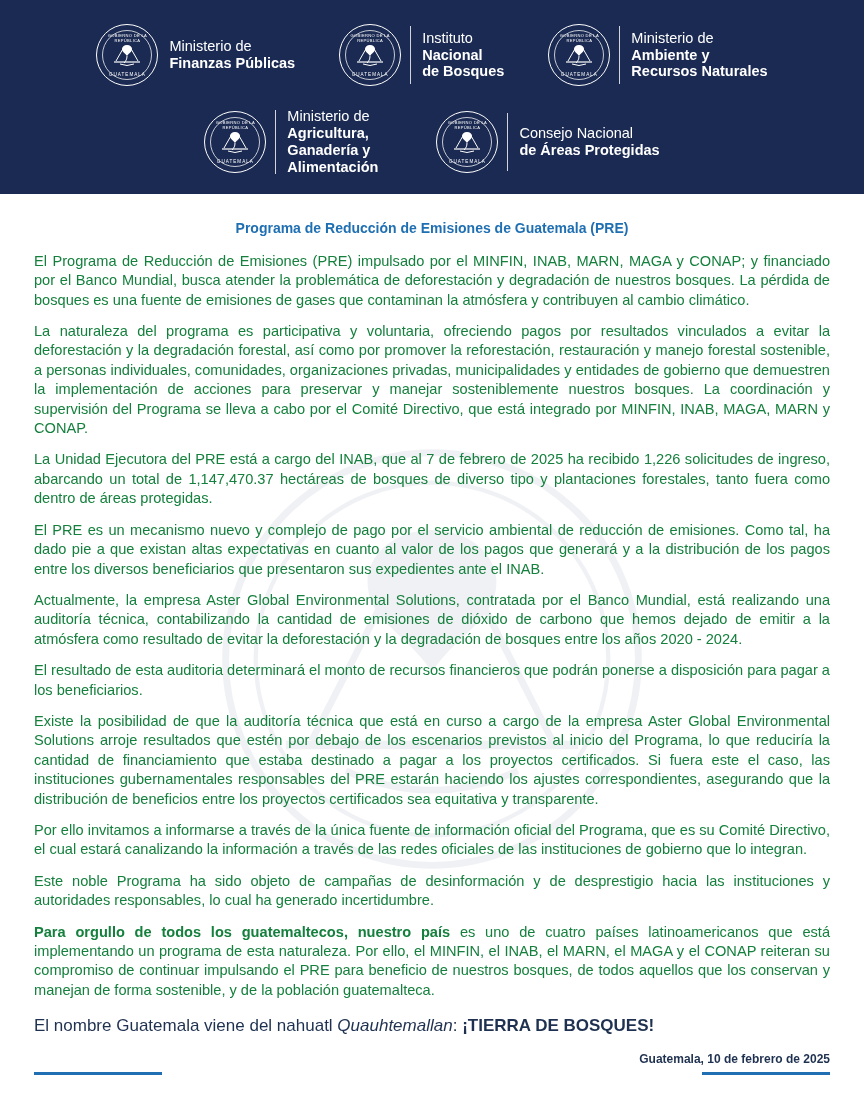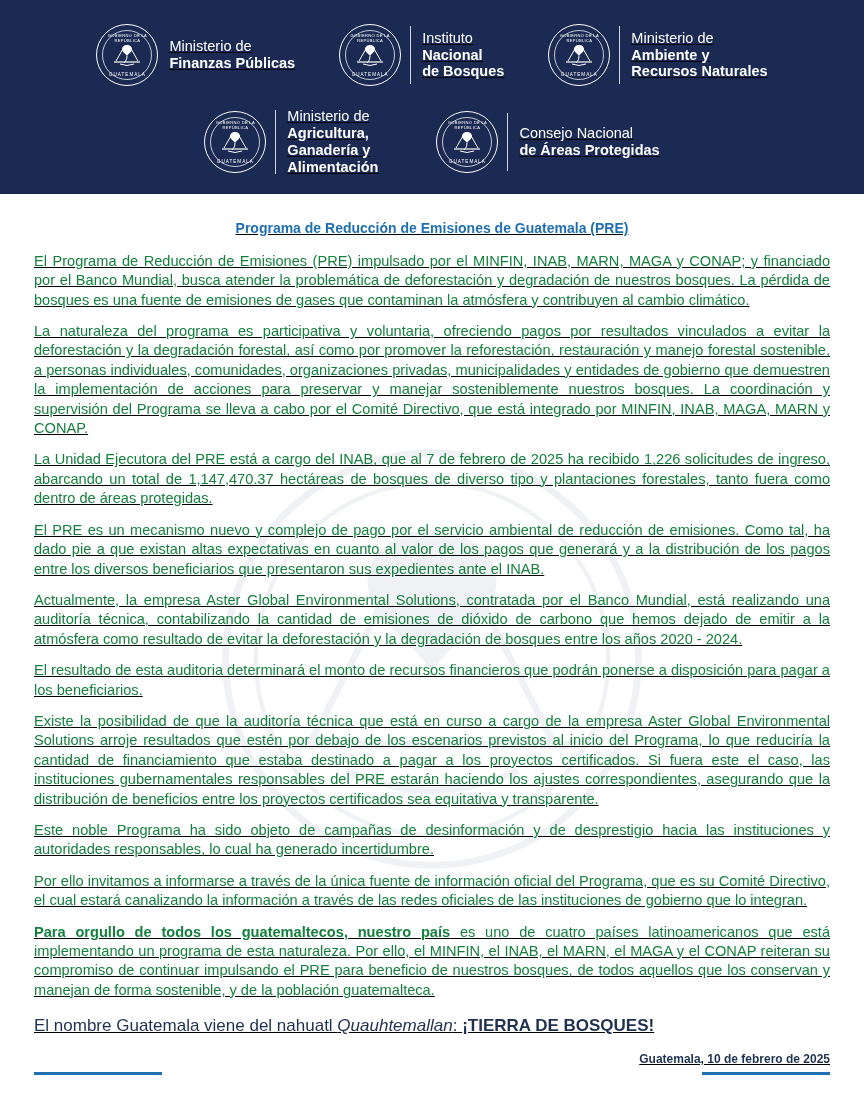--- a/index.html
+++ b/index.html
@@ -12,21 +12,20 @@
     background: #ffffff;
     font-family: "Liberation Sans", sans-serif;
     overflow: hidden;
   }
   .page {
     position: relative;
     width: 864px;
     height: 1118px;
     background: #ffffff;
     overflow: hidden;
-    text-decoration: underline;
   }
 
   
   .header-band {
     background: #1b2a52;
     padding: 24px 0 18px 0;
     width: 100%;
     box-sizing: border-box;
   }
   .logo-row {
@@ -295,22 +294,22 @@
 
     <div class="doc-title">Programa de Reducción de Emisiones de Guatemala (PRE)</div>
 
     <p class="para">El Programa de Reducción de Emisiones (PRE) impulsado por el MINFIN, INAB, MARN, MAGA y CONAP; y financiado por el Banco Mundial, busca atender la problemática de deforestación y degradación de nuestros bosques. La pérdida de bosques es una fuente de emisiones de gases que contaminan la atmósfera y contribuyen al cambio climático.</p>
     <p class="para">La naturaleza del programa es participativa y voluntaria, ofreciendo pagos por resultados vinculados a evitar la deforestación y la degradación forestal, así como por promover la reforestación, restauración y manejo forestal sostenible, a personas individuales, comunidades, organizaciones privadas, municipalidades y entidades de gobierno que demuestren la implementación de acciones para preservar y manejar sosteniblemente nuestros bosques. La coordinación y supervisión del Programa se lleva a cabo por el Comité Directivo, que está integrado por MINFIN, INAB, MAGA, MARN y CONAP.</p>
     <p class="para">La Unidad Ejecutora del PRE está a cargo del INAB, que al 7 de febrero de 2025 ha recibido 1,226 solicitudes de ingreso, abarcando un total de 1,147,470.37 hectáreas de bosques de diverso tipo y plantaciones forestales, tanto fuera como dentro de áreas protegidas.</p>
     <p class="para">El PRE es un mecanismo nuevo y complejo de pago por el servicio ambiental de reducción de emisiones. Como tal, ha dado pie a que existan altas expectativas en cuanto al valor de los pagos que generará y a la distribución de los pagos entre los diversos beneficiarios que presentaron sus expedientes ante el INAB.</p>
     <p class="para">Actualmente, la empresa Aster Global Environmental Solutions, contratada por el Banco Mundial, está realizando una auditoría técnica, contabilizando la cantidad de emisiones de dióxido de carbono que hemos dejado de emitir a la atmósfera como resultado de evitar la deforestación y la degradación de bosques entre los años 2020 - 2024.</p>
     <p class="para">El resultado de esta auditoria determinará el monto de recursos financieros que podrán ponerse a disposición para pagar a los beneficiarios.</p>
     <p class="para">Existe la posibilidad de que la auditoría técnica que está en curso a cargo de la empresa Aster Global Environmental Solutions arroje resultados que estén por debajo de los escenarios previstos al inicio del Programa, lo que reduciría la cantidad de financiamiento que estaba destinado a pagar a los proyectos certificados. Si fuera este el caso, las instituciones gubernamentales responsables del PRE estarán haciendo los ajustes correspondientes, asegurando que la distribución de beneficios entre los proyectos certificados sea equitativa y transparente.</p>
+    <p class="para">Por ello invitamos a informarse a través de la única fuente de información oficial del Programa, que es su Comité Directivo, el cual estará canalizando la información a través de las redes oficiales de las instituciones de gobierno que lo integran.</p>
     <p class="para">Este noble Programa ha sido objeto de campañas de desinformación y de desprestigio hacia las instituciones y autoridades responsables, lo cual ha generado incertidumbre.</p>
-    <p class="para">Por ello invitamos a informarse a través de la única fuente de información oficial del Programa, que es su Comité Directivo, el cual estará canalizando la información a través de las redes oficiales de las instituciones de gobierno que lo integran.</p>
 
     <p class="para"><b>Para orgullo de todos los guatemaltecos, nuestro país</b><span> es uno de cuatro países latinoamericanos que está implementando un programa de esta naturaleza. Por ello, el MINFIN, el INAB, el MARN, el MAGA y el CONAP reiteran su compromiso de continuar impulsando el PRE para beneficio de nuestros bosques, de todos aquellos que los conservan y manejan de forma sostenible, y de la población guatemalteca.</span></p>
 
     <div class="nahuatl"><span>El nombre Guatemala viene del nahuatl </span><i>Quauhtemallan</i><span>: </span><b>¡TIERRA DE BOSQUES!</b></div>
 
     <div class="date-line">Guatemala, 10 de febrero de 2025</div>
   </div>
 
   <div class="footer">
     <div class="footer-rule left"></div>

